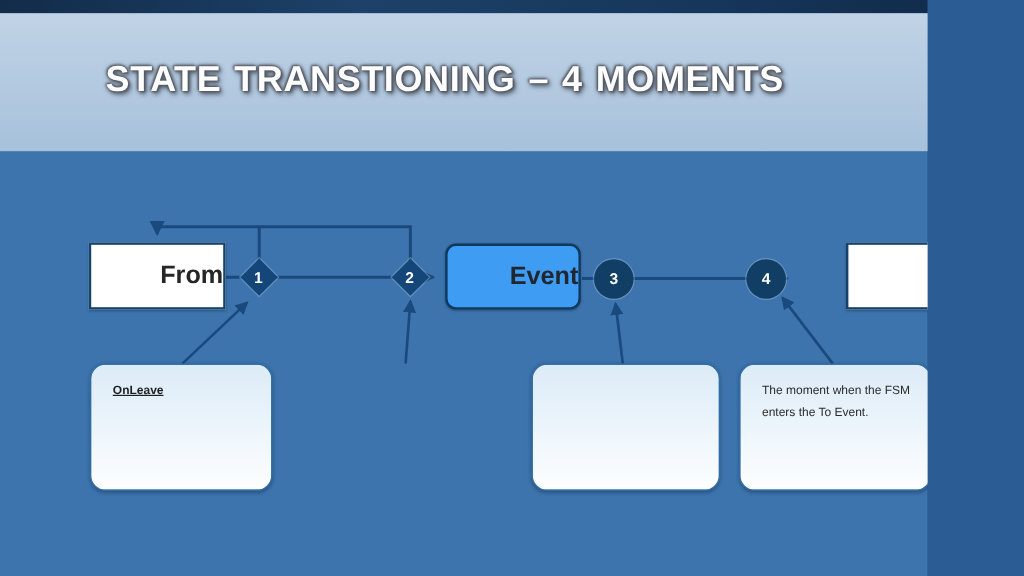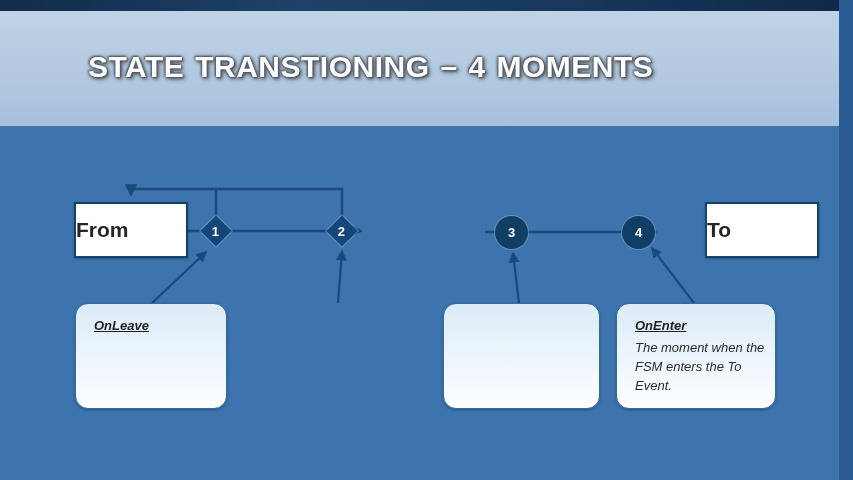--- a/index.html
+++ b/index.html
@@ -1,19 +1,19 @@
 <!DOCTYPE html>
 <html><head>
 <meta charset="utf-8">
 <style>
   * { margin:0; padding:0; box-sizing:border-box; }
   html,body { width:853px; height:480px; overflow:hidden; }
   body { font-family:"Liberation Sans", sans-serif; position:relative; background:#2c5c94; }
 
-  .slide { position:absolute; inset:0; width:839px; height:480px; overflow:hidden; }
+  .slide { position:absolute; inset:0; width:773px; height:480px; overflow:hidden; }
 
   
   .sky {
     position:absolute; inset:0;
     background:
       
       radial-gradient(ellipse 200px 95px at 150px 95px,  rgba(255,255,255,.92), rgba(255,255,255,0) 70%),
       radial-gradient(ellipse 230px 105px at 430px 245px, rgba(255,255,255,.95), rgba(255,255,255,0) 70%),
       radial-gradient(ellipse 180px 90px  at 300px 205px, rgba(248,251,255,.88), rgba(255,255,255,0) 72%),
       radial-gradient(ellipse 150px 80px  at 565px 235px, rgba(255,255,255,.9),  rgba(255,255,255,0) 70%),
@@ -50,21 +50,21 @@
       1px 1px 2px #474d58, -1px -1px 2px #565c66,
       2px 2px 4px rgba(60,66,78,.8);
   }
 
   
   svg.connectors { position:absolute; left:0; top:0; z-index:2; }
 
   
   .node {
     position:absolute; z-index:3;
-    display:flex; align-items:center; justify-content:flex-start;
+    display:flex; align-items:center; justify-content:flex-end;
     font-size:21px; font-weight:bold; color:#262626;
     border:2.5px solid #14426d; background:#ffffff;
     box-shadow:0 1px 2px rgba(10,25,45,.35);
   }
   .node.from  { left:74px;  top:202px; width:114px; height:56px; }
   .node.event { left:371px; top:203px; width:113px; height:55px;
                 background:#3f9cf3; border-radius:9px; border-color:#0f3a60; color:#21272e; }
   .node.to    { left:666px; top:202px; width:114px; height:56px;margin-left:39px; }
 
   
@@ -84,23 +84,22 @@
   .m2 { left:331px; top:220px; }
   .m3 { left:495px; top:216px; }
   .m4 { left:622px; top:216px; }
 
   
   .callout {
     position:absolute; top:303px; height:106px; z-index:3;
     background:linear-gradient(180deg,#dcebf7 0%, #eef6fc 55%, #fdfeff 100%);
     border:1.5px solid #2f6da6; border-radius:13px;
     padding:12px 10px 0 18px;
-    color:#2b2b2b; font-size:13px; line-height:19px;
+    color:#2b2b2b; font-size:10px; line-height:19px;
     box-shadow:0 1px 3px rgba(10,25,45,.35);
-    font-style:italic;
   }
   .callout .heading { font-weight:bold; text-decoration:underline; color:#1f1f1f; margin-bottom:3px; }
   .c1 { left:75px;  width:152px; }
   .c2 { left:260px; width:158px; }
   .c3 { left:443px; width:157px; }
   .c4 { left:616px; width:160px; }
 </style>
 </head>
 <body>
 
@@ -125,20 +124,23 @@
       <path d="M152,303 L206,252" marker-end="url(#ah)" stroke-width="2.2"></path>
       <path d="M338,303 L342,251" marker-end="url(#ah)" stroke-width="2.2"></path>
       <path d="M519,303 L513,253" marker-end="url(#ah)" stroke-width="2.2"></path>
       <path d="M694,303 L652,248" marker-end="url(#ah)" stroke-width="2.2"></path>
     </g>
   </svg>
 
   <div class="node from">
     <span>From</span>
   </div>
+  <div class="node event">
+    <span>Event</span>
+  </div>
   <div class="node to">
     <span>To</span>
   </div>
 
   <div class="marker diamond m1">
     <span class="num">1</span>
   </div>
   <div class="marker diamond m2">
     <span class="num">2</span>
   </div>
@@ -148,17 +150,16 @@
   <div class="marker circle m4">
     <span class="num">4</span>
   </div>
 
   <div class="callout c1">
     <div class="heading">OnLeave</div>
   </div>
   <div class="callout c3">
   </div>
   <div class="callout c4">
-    <div class="heading">OnEnter</div>
     <div class="body">The moment when the FSM enters the To Event.</div>
   </div>
 
 </div>
 
 </body></html>

